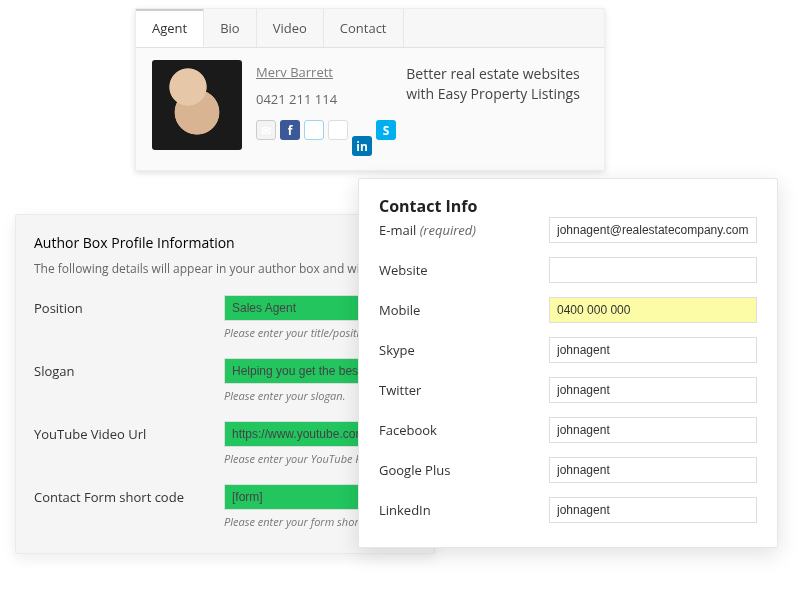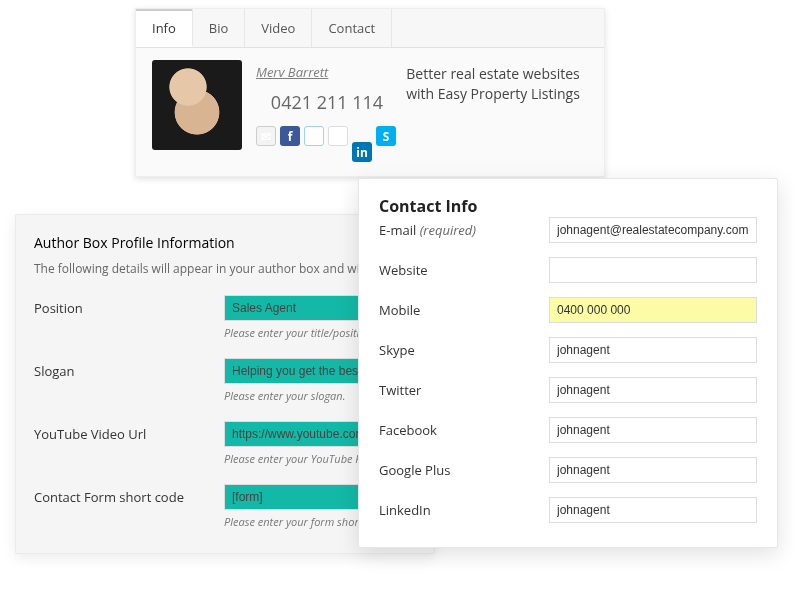--- a/index.html
+++ b/index.html
@@ -26,22 +26,22 @@
     box-shadow:inset 0 2px 0 #ccc;
   }
   .card-body { display:flex; padding:12px 16px 14px; align-items:flex-start; }
   .avatar {
     width:90px; height:90px; border-radius:3px; flex:none;
     background: radial-gradient(circle at 40% 30%, #e6c8a8 22%, transparent 23%),
                 radial-gradient(circle at 50% 58%, #d8b492 32%, transparent 33%),
                 linear-gradient(#1a1a1a,#1a1a1a);
   }
   .info { margin-left:14px; flex:1; }
-  .name { font-size:13px; color:#7d7d7d; text-decoration:underline;font-style:italic; }
-  .phone { font-size:18px; color:#666; margin-top:8px;text-align:center; }
+  .name { font-size:13px; color:#7d7d7d; text-decoration:underline; }
+  .phone { font-size:13px; color:#666; margin-top:8px; }
   .social { display:flex; gap:4px; margin-top:12px; }
   .social .ic { width:20px; height:20px; border-radius:3px; display:flex; align-items:center; justify-content:center; font-size:12px; font-weight:bold; color:#fff; }
   .ic-mail { background:#f3f3f3; border:1px solid #ccc; color:#888; }
   .ic-fb   { background:#3b5998; }
   .ic-tw   { background:#fff; border:1px solid #9ad4ef; color:#1da1f2; }
   .ic-gp   { background:#fff; border:1px solid #ddd; color:#333; font-size:14px; }
   .ic-in   { background:#0077b5;margin-top:16px; }
   .ic-sk   { background:#00aff0; }
   .slogan { font-size:14px; color:#444; text-align:center; width:190px; line-height:1.4; margin-top:4px; }
 
@@ -52,21 +52,21 @@
     padding:18px 18px 6px;
     box-shadow:0 4px 14px rgba(0,0,0,.08);
   }
   .panel-auth h3 { font-size:14px; font-weight:400; color:#000000; margin-bottom:8px; }
   .panel-auth .sub { font-size:12px; color:#666; margin-bottom:18px; }
   .form-row { display:flex; align-items:flex-start; margin-bottom:18px;margin-top:16px; }
   .form-row label { width:190px; flex:none; font-size:13px; color:#333; padding-top:4px; }
   .form-row .stack { flex:1; }
   .form-row input {
     width:100%; font-size:12px; padding:5px 7px; color:#444;
-    border:1px solid #ddd; background:#14b8a6; border-radius:0;
+    border:1px solid #ddd; background:#22c55e; border-radius:0;
   }
   .hint { font-size:11px; font-style:italic; color:#777; margin-top:4px; }
 
   
   .panel-contact {
     position:absolute; left:358px; top:178px; width:420px;
     background:#fff; border:1px solid #e6e6e6; border-radius:2px;
     padding:16px 20px 10px;
     box-shadow:0 6px 22px rgba(0,0,0,.12);
   }
@@ -78,21 +78,21 @@
     flex:1; font-size:12px; padding:5px 7px; color:#333;
     border:1px solid #ddd; background:#fff;
   }
   .crow input.hl { background:#fbfca5; }
 </style>
 </head>
 <body>
 
 <div class="card">
   <div class="tabs">
-    <div class="tab active">Info</div>
+    <div class="tab active">Agent</div>
     <div class="tab">Bio</div>
     <div class="tab">Video</div>
     <div class="tab">Contact</div>
   </div>
   <div class="card-body">
     <div class="avatar"></div>
     <div class="info">
       <a class="name">Merv Barrett</a>
       <div class="phone">0421 211 114</div>
       <div class="social">

